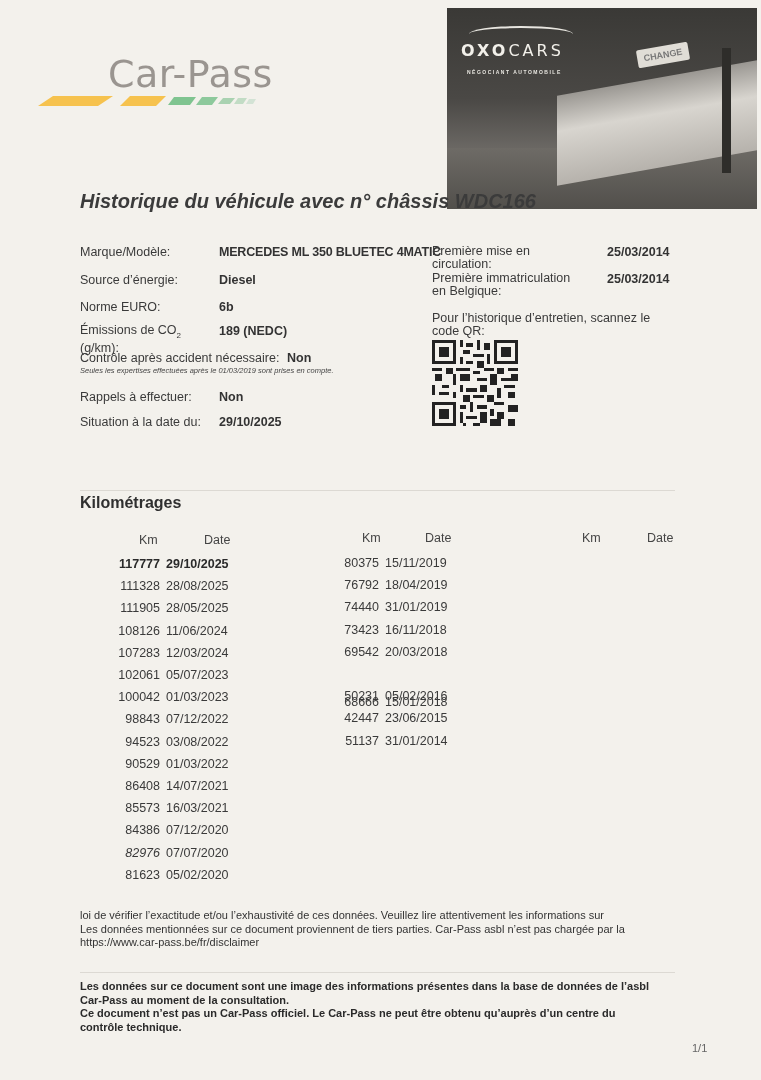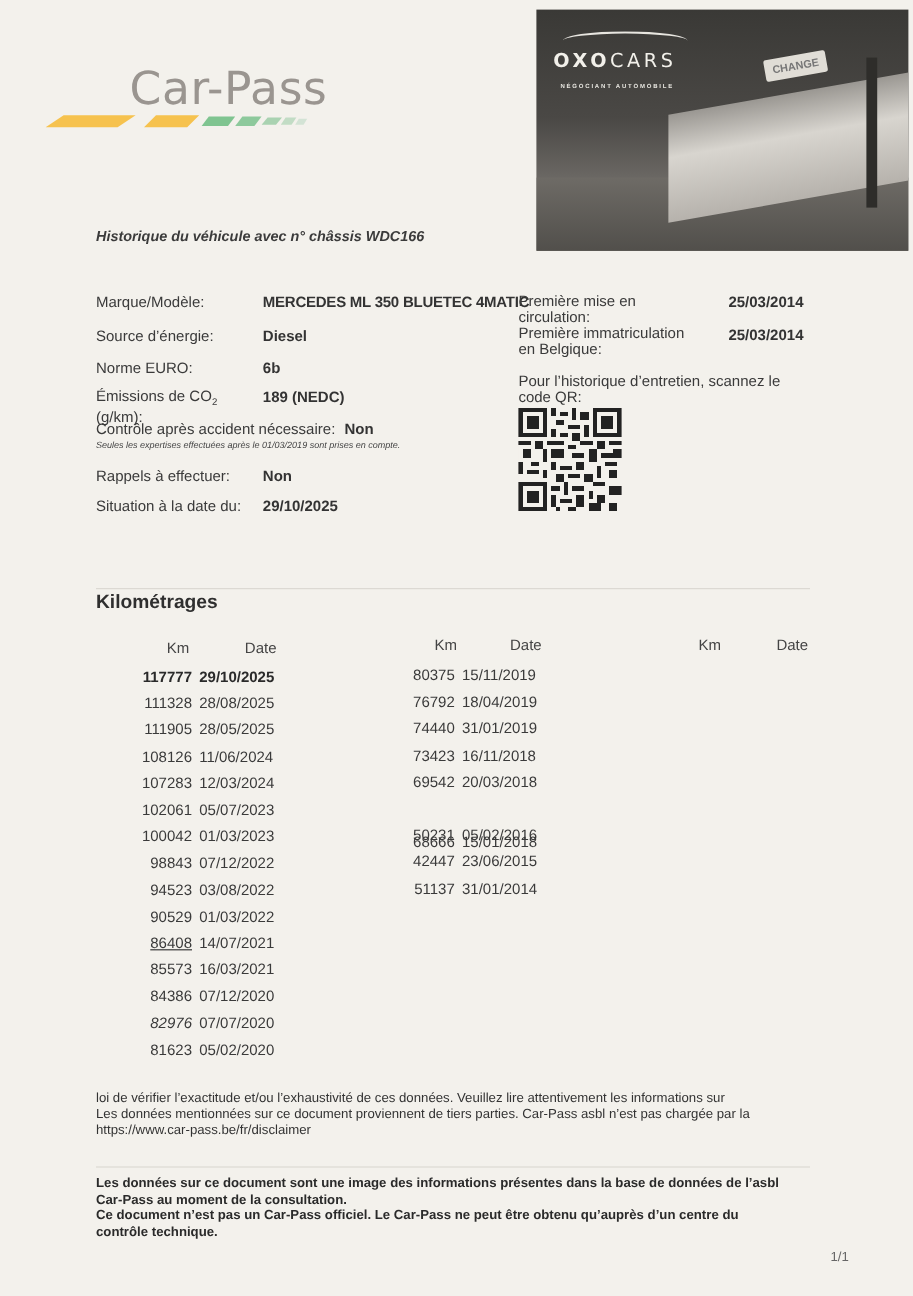--- a/index.html
+++ b/index.html
@@ -49,21 +49,21 @@
   .oxo .sub {
     position: absolute; left: 20px; top: 61px; font-size: 5px; color: #e8e6e0;
     letter-spacing: 1.5px; font-weight: bold;
   }
   .oxo .slogan {
     position: absolute; left: 130px; top: 167px; font-size: 8.5px; color: #f0eee8;
     font-weight: bold; letter-spacing: 0.8px; font-family: "DejaVu Sans Condensed", "DejaVu Sans", sans-serif;
   }
   
   .title {
-    left: 80px; top: 190px; font-size: 12px; font-style: italic; font-weight: bold; color: #3b3b3b;
+    left: 80px; top: 190px; font-size: 20px; font-style: italic; font-weight: bold; color: #3b3b3b;
   }
   .lbl { font-size: 12.5px; color: #3a3a3a; }
   .val { font-size: 12.5px; font-weight: bold; color: #333; }
   .note { font-size: 7.5px; font-style: italic; color: #444; }
   .rule { height: 1px; background: #dcd9d3; }
   .section-title { font-size: 16px; font-weight: bold; color: #2f2f2f; }
   .th { font-size: 12.5px; color: #444; }
   .km-row { font-size: 12.5px; color: #3a3a3a; position: absolute; white-space: nowrap; }
   .km-row .km { display: inline-block; text-align: right; }
   .km-row .dt { display: inline-block; margin-left: 6px; }
@@ -219,21 +219,21 @@
     <div class="km-row bold" style="left: 106px; top: 557px;"><span class="km" style="width: 54px;">117777</span><span class="dt">29/10/2025</span></div>
     <div class="km-row" style="left: 106px; top: 579.2px;"><span class="km" style="width: 54px;">111328</span><span class="dt">28/08/2025</span></div>
     <div class="km-row" style="left: 106px; top: 601.4px;"><span class="km" style="width: 54px;">111905</span><span class="dt">28/05/2025</span></div>
     <div class="km-row" style="left: 106px; top: 623.6px;"><span class="km" style="width: 54px;">108126</span><span class="dt">11/06/2024</span></div>
     <div class="km-row" style="left: 106px; top: 645.8px;"><span class="km" style="width: 54px;">107283</span><span class="dt">12/03/2024</span></div>
     <div class="km-row" style="left: 106px; top: 668px;"><span class="km" style="width: 54px;">102061</span><span class="dt">05/07/2023</span></div>
     <div class="km-row" style="left: 106px; top: 690.2px;"><span class="km" style="width: 54px;">100042</span><span class="dt">01/03/2023</span></div>
     <div class="km-row" style="left: 106px; top: 712.4px;"><span class="km" style="width: 54px;">98843</span><span class="dt">07/12/2022</span></div>
     <div class="km-row" style="left: 106px; top: 734.6px;"><span class="km" style="width: 54px;">94523</span><span class="dt">03/08/2022</span></div>
     <div class="km-row" style="left: 106px; top: 756.8px;"><span class="km" style="width: 54px;">90529</span><span class="dt">01/03/2022</span></div>
-    <div class="km-row" style="left: 106px; top: 779px;"><span class="km" style="width: 54px; text-decoration: underline;">86408</span><span class="dt">14/07/2021</span></div>
+    <div class="km-row" style="left: 106px; top: 779px;"><span class="km" style="width: 54px;">86408</span><span class="dt">14/07/2021</span></div>
     <div class="km-row" style="left: 106px; top: 801.2px;"><span class="km" style="width: 54px;">85573</span><span class="dt">16/03/2021</span></div>
     <div class="km-row" style="left: 106px; top: 823.4px;"><span class="km" style="width: 54px;">84386</span><span class="dt">07/12/2020</span></div>
     <div class="km-row" style="left: 106px; top: 845.6px;"><span class="km" style="width: 54px; font-style: italic;">82976</span><span class="dt">07/07/2020</span></div>
     <div class="km-row" style="left: 106px; top: 867.8px;"><span class="km" style="width: 54px;">81623</span><span class="dt">05/02/2020</span></div>
   </div>
 <div id="col2">
     <div class="km-row" style="left: 335px; top: 556px;"><span class="km" style="width: 44px;">80375</span><span class="dt">15/11/2019</span></div>
     <div class="km-row" style="left: 335px; top: 578.2px;"><span class="km" style="width: 44px;">76792</span><span class="dt">18/04/2019</span></div>
     <div class="km-row" style="left: 335px; top: 600.4px;"><span class="km" style="width: 44px;">74440</span><span class="dt">31/01/2019</span></div>
     <div class="km-row" style="left: 335px; top: 622.6px;"><span class="km" style="width: 44px;">73423</span><span class="dt">16/11/2018</span></div>

